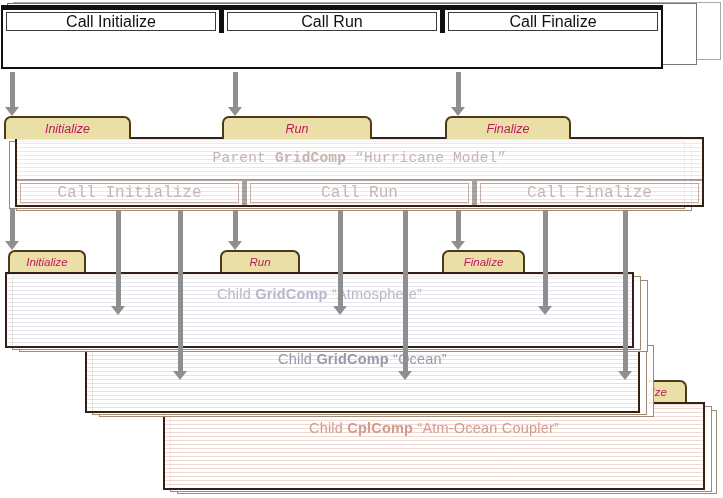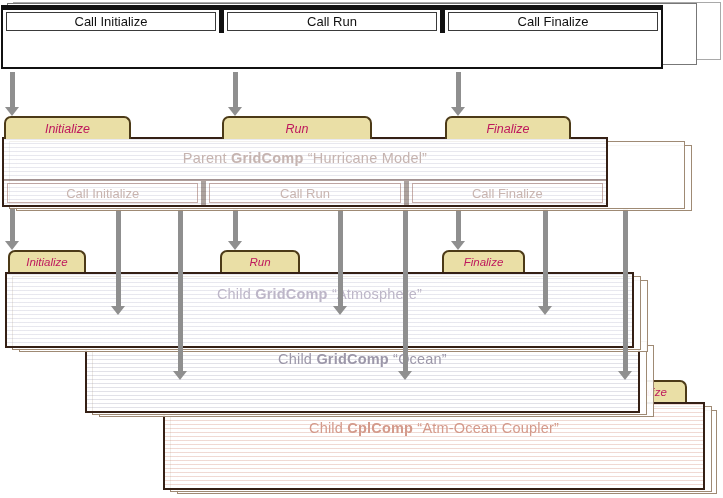--- a/index.html
+++ b/index.html
@@ -24,21 +24,21 @@
 
   
   .arrow { position:absolute; width:14px; }
   .arrow .shaft { position:absolute; left:4.5px; top:0; bottom:8px; width:5px; background:#8f8f8f; }
   .arrow .head  { position:absolute; left:0; bottom:0; width:0; height:0;
                   border-left:7px solid transparent; border-right:7px solid transparent;
                   border-top:9px solid #8f8f8f; }
 
   
   .callcell { flex:1; display:flex; padding:2px 3px; }
-  .callbox  { flex:1; display:flex; align-items:center; justify-content:center; font-size:13px;text-align:right; }
+  .callbox  { flex:1; display:flex; align-items:center; justify-content:center; font-size:16px;text-align:right; }
 
   
   .appdriver { position:absolute; left:1px; top:5px; width:662px; height:64px;
                background:#fff; border:2px solid #111; z-index:31; }
   .appdriver-title { height:32px; display:flex; align-items:center; justify-content:center;
                      font-size:16px; color:#111; }
   .appdriver-callrow { display:flex; height:26px; border-top:3px solid #111; }
   .appdriver .callcell { border-right:5px solid #111; }
   .appdriver .callcell:last-child { border-right:none; }
   .appdriver .callbox { border:1px solid #3a3a3a; color:#111; background:#fff; }
@@ -146,23 +146,23 @@
       <div class="shaft"></div>
       <div class="head"></div>
     </div>
   <div class="arrow" style="left:618px; top:207px; height:173px; z-index:19;">
       <div class="shaft"></div>
       <div class="head"></div>
     </div>
 
   <div class="sheet" style="left:16px; top:145px; width:676px; height:66px; z-index:20;"></div>
   <div class="sheet" style="left:9px;  top:141px; width:676px; height:68px; z-index:20;"></div>
-  <div class="card" style="left:2px; top:137px; width:606px; height:70px; z-index:21;
+  <div class="card" style="left:15px; top:137px; width:689px; height:70px; z-index:21;
               background-color:rgba(255,255,255,0.88);
-              background-image:repeating-linear-gradient(to bottom, rgba(150,150,180,0.22) 0px, rgba(150,150,180,0.22) 1px, rgba(255,255,255,0) 1px, rgba(255,255,255,0) 4px);">
+              background-image:repeating-linear-gradient(to bottom, rgba(150,150,180,0.22) 0px, rgba(150,150,180,0.22) 1px, rgba(255,255,255,0) 1px, rgba(255,255,255,0) 4px);font-family:Liberation Mono, monospace;">
     <div class="card-title" style="color:#c6b4b0; padding-top:11px;">
       <span>Parent </span><b>GridComp</b><span> “Hurricane Model”</span>
     </div>
     <div class="parent-callrow">
       <div class="callcell">
           <div class="callbox">Call Initialize</div>
         </div>
       <div class="callcell">
           <div class="callbox">Call Run</div>
         </div>

